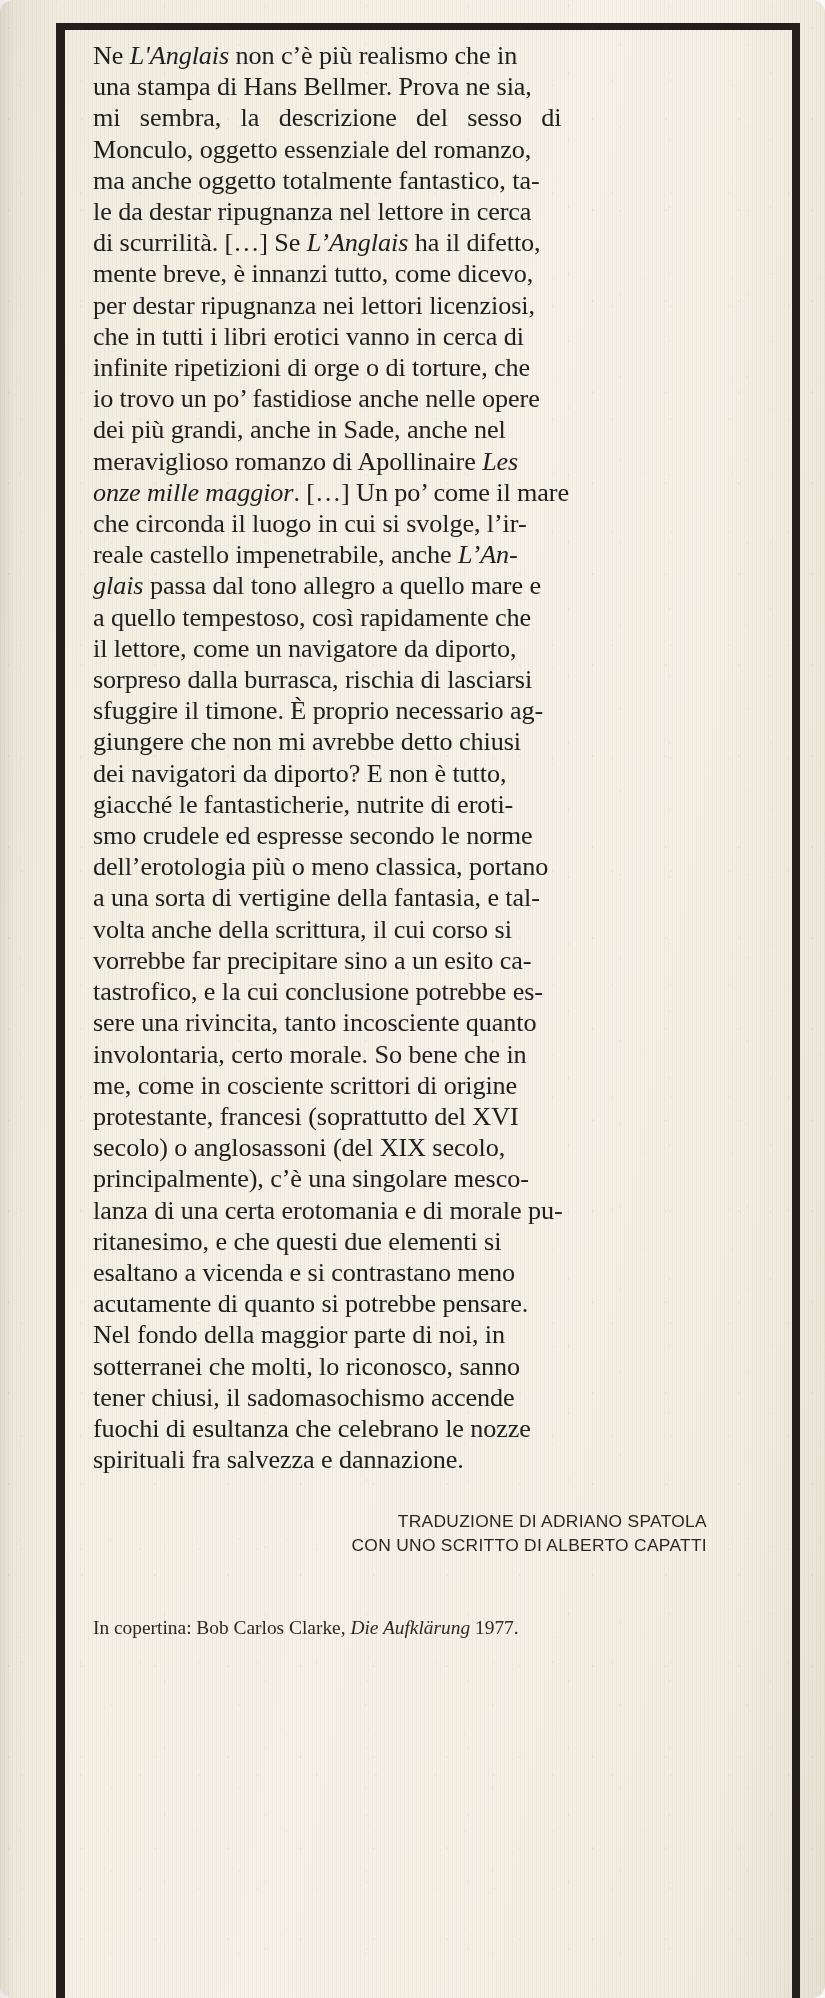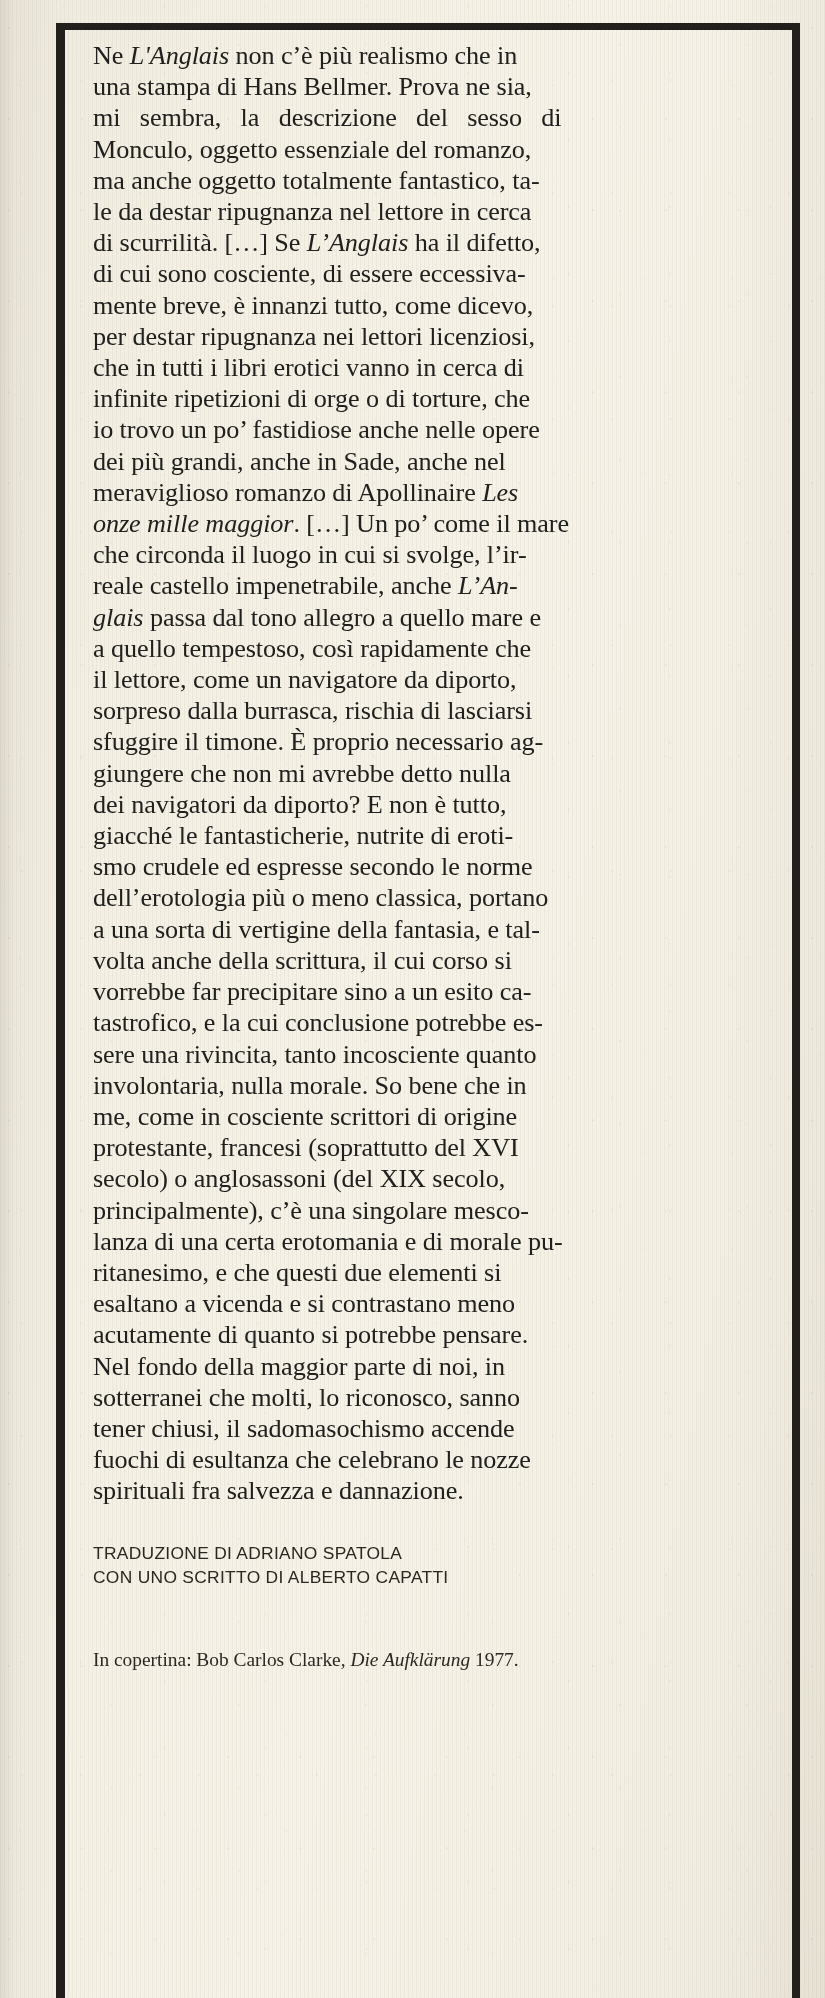--- a/index.html
+++ b/index.html
@@ -20,20 +20,21 @@
     position: relative;
     width: 825px;
     height: 1998px;
     background:
       repeating-linear-gradient(90deg,
         rgba(150,140,120,0.085) 0px,
         rgba(150,140,120,0.085) 1px,
         rgba(255,255,255,0.0) 1px,
         rgba(255,255,255,0.0) 4px),
       linear-gradient(100deg, #efeade 0%, #f3efe3 18%, #f6f2e7 52%, #f2eee2 86%, #ebe6d9 100%);
+    border-radius: 13px;
   }
   
   .scan::before {
     content: "";
     position: absolute;
     inset: 0;
     background: linear-gradient(90deg,
       rgba(120,112,95,0.16) 0px,
       rgba(120,112,95,0.06) 14px,
       rgba(255,255,255,0) 60px,
@@ -99,20 +100,21 @@
     white-space: pre;
   }
 
   .colophon {
     margin-top: 34px;
     color: #2a2722;
     font-family: "Liberation Sans", "DejaVu Sans", sans-serif;
     font-size: 17.4px;
     line-height: 24px;
     letter-spacing: 0.3px;
+    text-align: right;
   }
   .colophon .ln { display: block; white-space: pre; }
 
   .cover-credit {
     margin-top: 58px;
     color: #2b2823;
     font-size: 19.4px;
     line-height: 26px;
     white-space: pre;
   }
@@ -143,47 +145,46 @@
   <div class="content">
 
     <div class="body-copy" id="blurb">
         <span class="ln"><span>Ne </span><em>L'Anglais</em><span> non c’è più realismo che in</span></span>
         <span class="ln"><span>una stampa di Hans Bellmer. Prova ne sia,</span></span>
         <span class="ln"><span>mi   sembra,   la   descrizione   del   sesso   di</span></span>
         <span class="ln"><span>Monculo, oggetto essenziale del romanzo,</span></span>
         <span class="ln"><span>ma anche oggetto totalmente fantastico, ta-</span></span>
         <span class="ln"><span>le da destar ripugnanza nel lettore in cerca</span></span>
         <span class="ln"><span>di scurrilità. […] Se </span><em>L’Anglais</em><span> ha il difetto,</span></span>
-        <span class="ln"><span>di cui sono cosciente, di essere eccessiva-</span></span>
         <span class="ln"><span>mente breve, è innanzi tutto, come dicevo,</span></span>
         <span class="ln"><span>per destar ripugnanza nei lettori licenziosi,</span></span>
         <span class="ln"><span>che in tutti i libri erotici vanno in cerca di</span></span>
         <span class="ln"><span>infinite ripetizioni di orge o di torture, che</span></span>
         <span class="ln"><span>io trovo un po’ fastidiose anche nelle opere</span></span>
         <span class="ln"><span>dei più grandi, anche in Sade, anche nel</span></span>
         <span class="ln"><span>meraviglioso romanzo di Apollinaire </span><em>Les</em></span>
         <span class="ln"><em>onze mille maggior</em><span>. […] Un po’ come il mare</span></span>
         <span class="ln"><span>che circonda il luogo in cui si svolge, l’ir-</span></span>
         <span class="ln"><span>reale castello impenetrabile, anche </span><em>L’An-</em></span>
         <span class="ln"><em>glais</em><span> passa dal tono allegro a quello mare e</span></span>
         <span class="ln"><span>a quello tempestoso, così rapidamente che</span></span>
         <span class="ln"><span>il lettore, come un navigatore da diporto,</span></span>
         <span class="ln"><span>sorpreso dalla burrasca, rischia di lasciarsi</span></span>
         <span class="ln"><span>sfuggire il timone. È proprio necessario ag-</span></span>
-        <span class="ln"><span>giungere che non mi avrebbe detto nulla</span></span>
+        <span class="ln"><span>giungere che non mi avrebbe detto chiusi</span></span>
         <span class="ln"><span>dei navigatori da diporto? E non è tutto,</span></span>
         <span class="ln"><span>giacché le fantasticherie, nutrite di eroti-</span></span>
         <span class="ln"><span>smo crudele ed espresse secondo le norme</span></span>
         <span class="ln"><span>dell’erotologia più o meno classica, portano</span></span>
         <span class="ln"><span>a una sorta di vertigine della fantasia, e tal-</span></span>
         <span class="ln"><span>volta anche della scrittura, il cui corso si</span></span>
         <span class="ln"><span>vorrebbe far precipitare sino a un esito ca-</span></span>
         <span class="ln"><span>tastrofico, e la cui conclusione potrebbe es-</span></span>
         <span class="ln"><span>sere una rivincita, tanto incosciente quanto</span></span>
-        <span class="ln"><span>involontaria, nulla morale. So bene che in</span></span>
+        <span class="ln"><span>involontaria, certo morale. So bene che in</span></span>
         <span class="ln"><span>me, come in cosciente scrittori di origine</span></span>
         <span class="ln"><span>protestante, francesi (soprattutto del XVI</span></span>
         <span class="ln"><span>secolo) o anglosassoni (del XIX secolo,</span></span>
         <span class="ln"><span>principalmente), c’è una singolare mesco-</span></span>
         <span class="ln"><span>lanza di una certa erotomania e di morale pu-</span></span>
         <span class="ln"><span>ritanesimo, e che questi due elementi si</span></span>
         <span class="ln"><span>esaltano a vicenda e si contrastano meno</span></span>
         <span class="ln"><span>acutamente di quanto si potrebbe pensare.</span></span>
         <span class="ln"><span>Nel fondo della maggior parte di noi, in</span></span>
         <span class="ln"><span>sotterranei che molti, lo riconosco, sanno</span></span>

